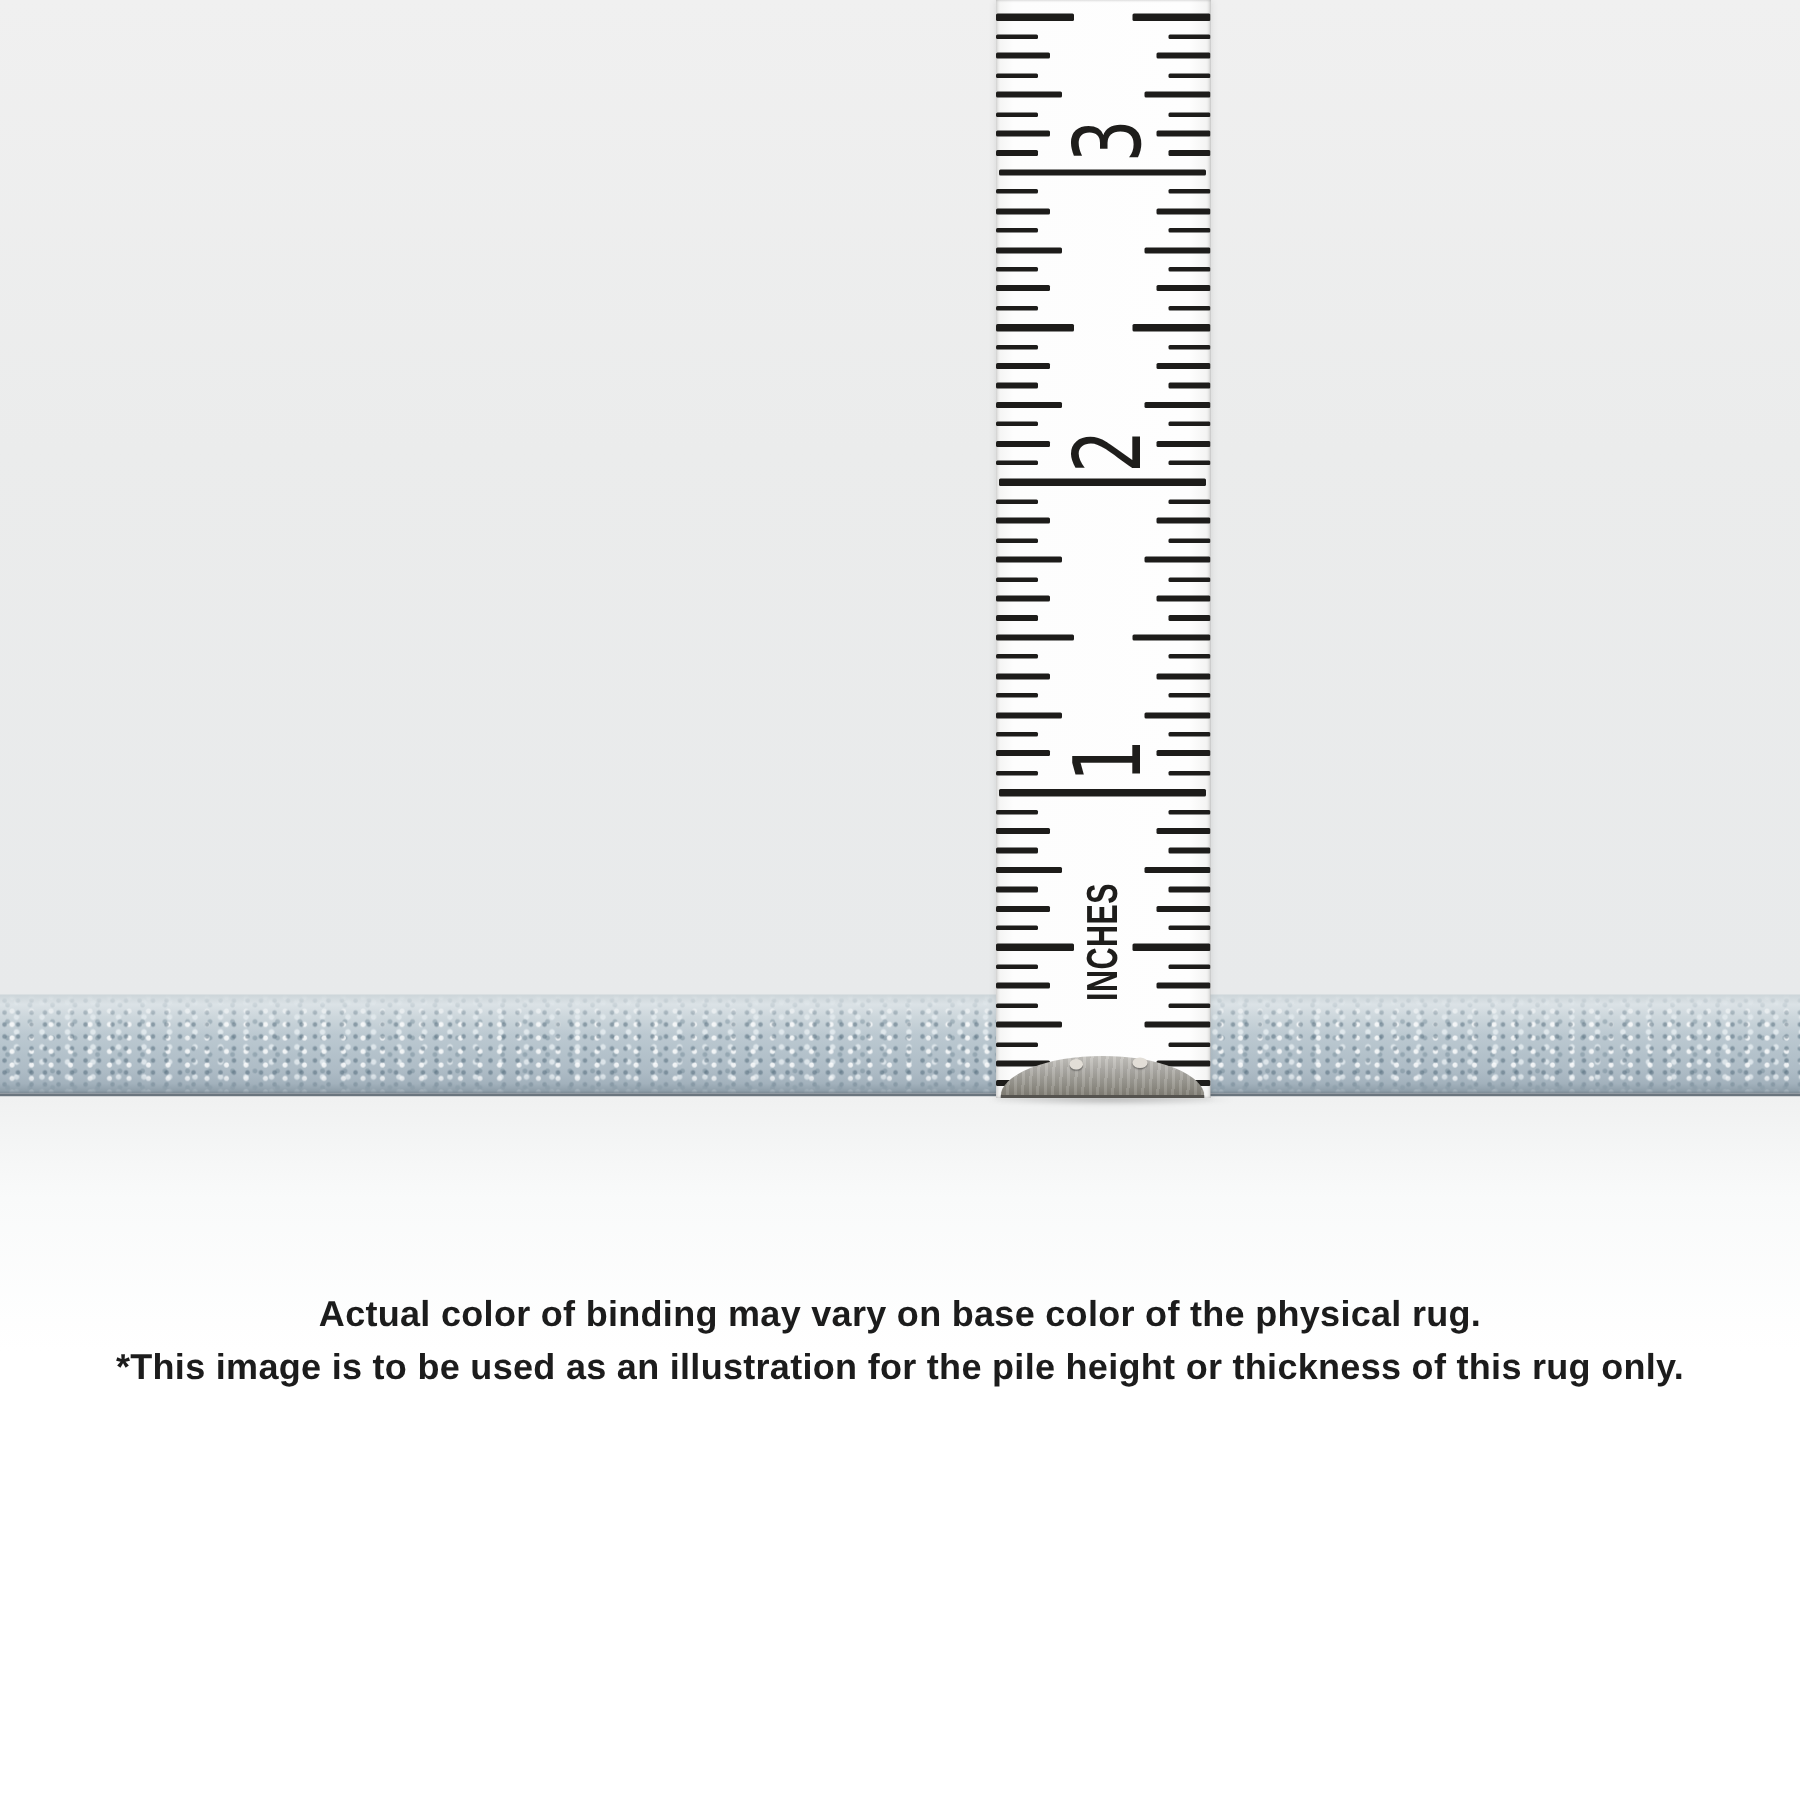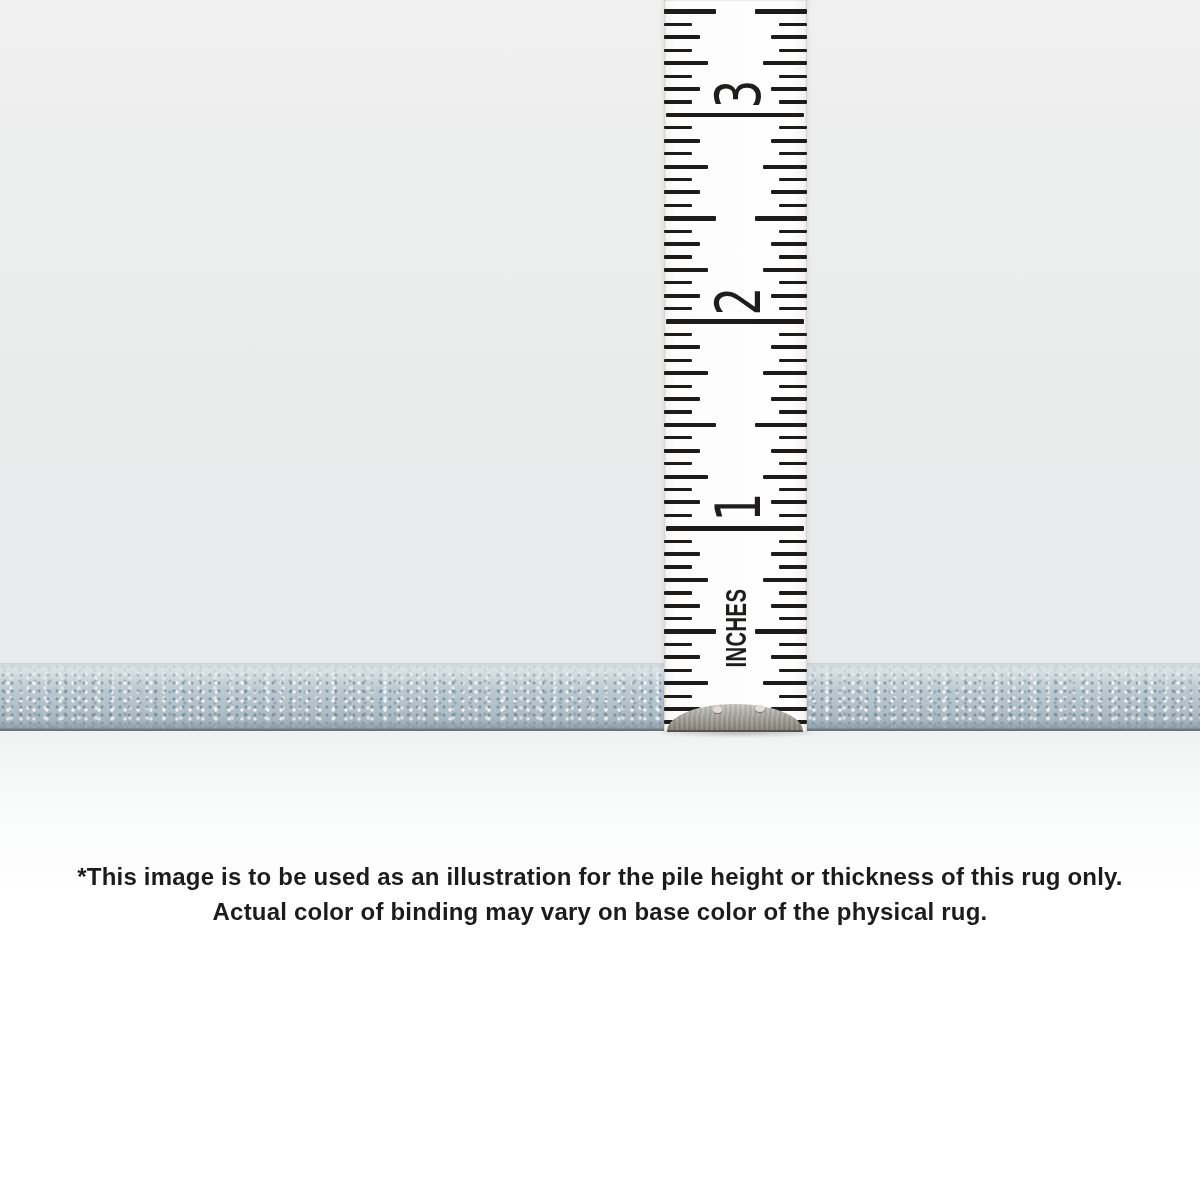--- a/index.html
+++ b/index.html
@@ -199,17 +199,17 @@
     <div class="num num-2">2</div>
     <div class="num num-3">3</div>
     <div class="unit">INCHES</div>
     <div class="clip">
       <div class="rivet rivet-1"></div>
       <div class="rivet rivet-2"></div>
     </div>
   </div>
 
   <div class="caption">
+    <div>Actual color of binding may vary on base color of the physical rug.</div>
     <div>*This image is to be used as an illustration for the pile height or thickness of this rug only.</div>
-    <div>Actual color of binding may vary on base color of the physical rug.</div>
   </div>
 
 </div>
 
 </body></html>

